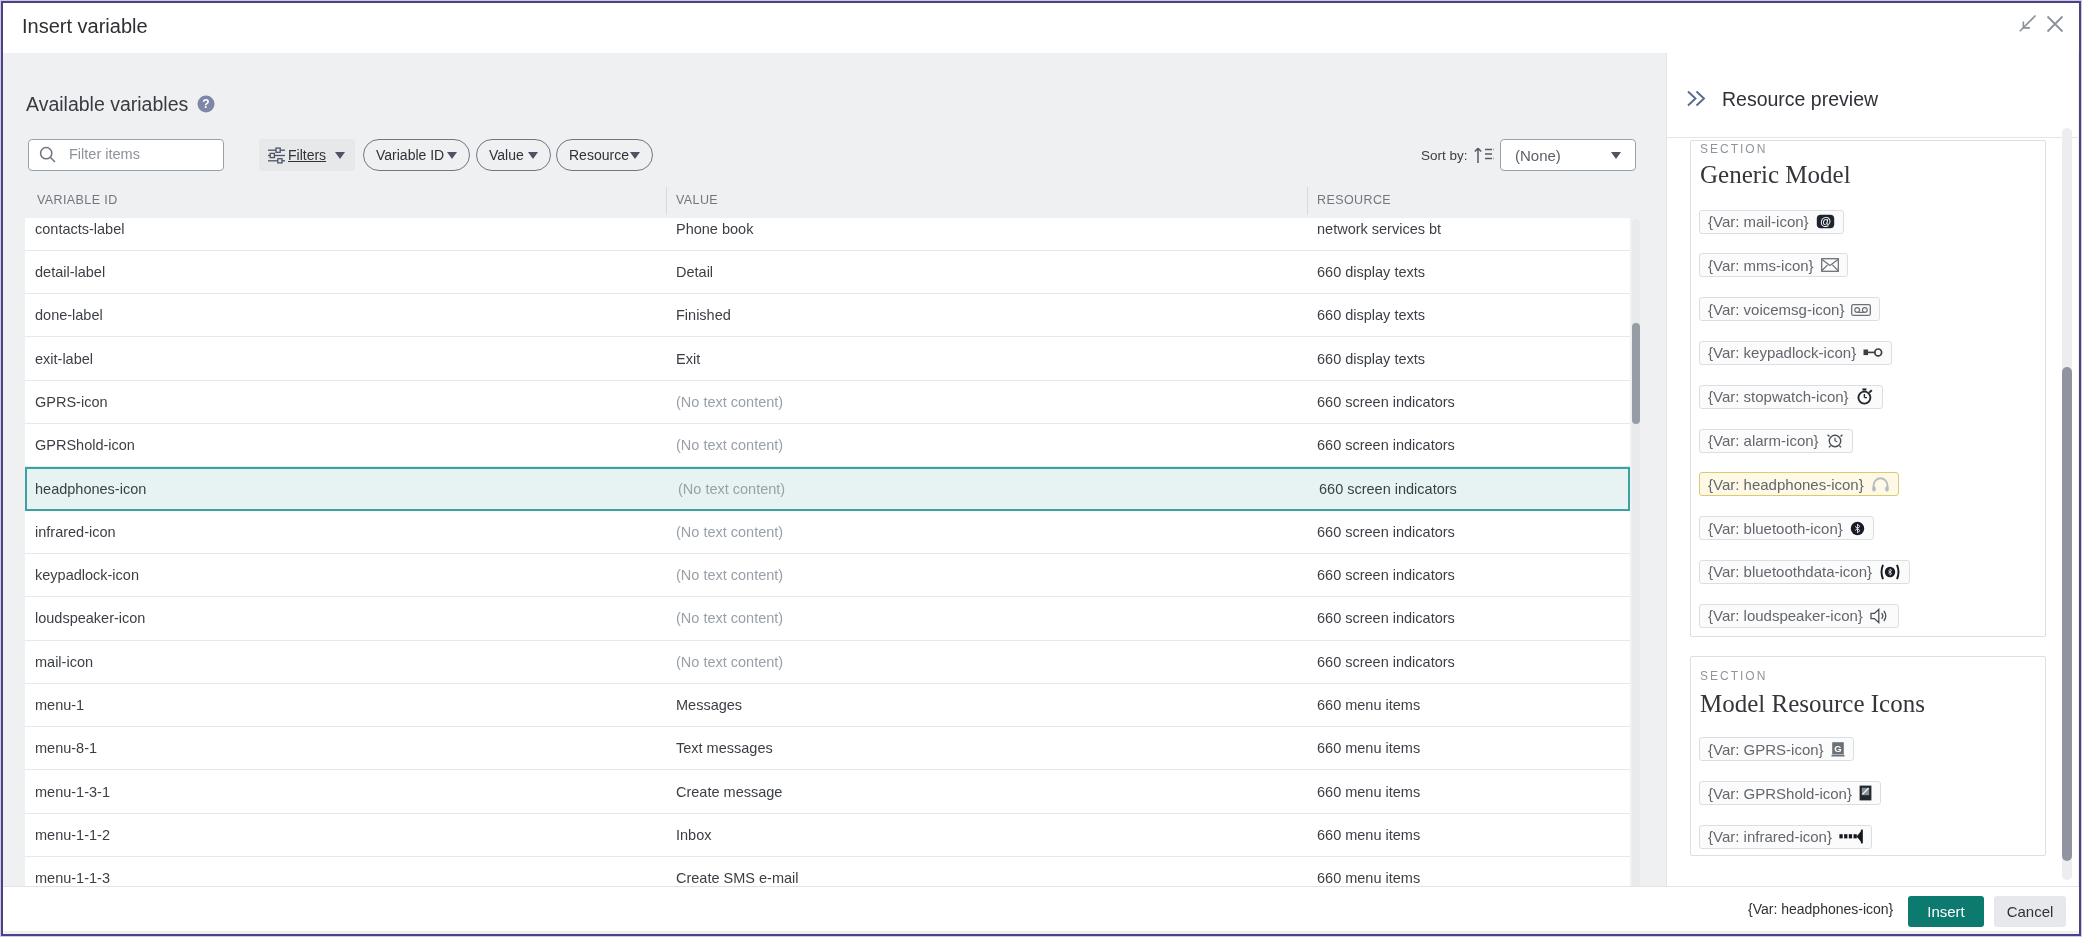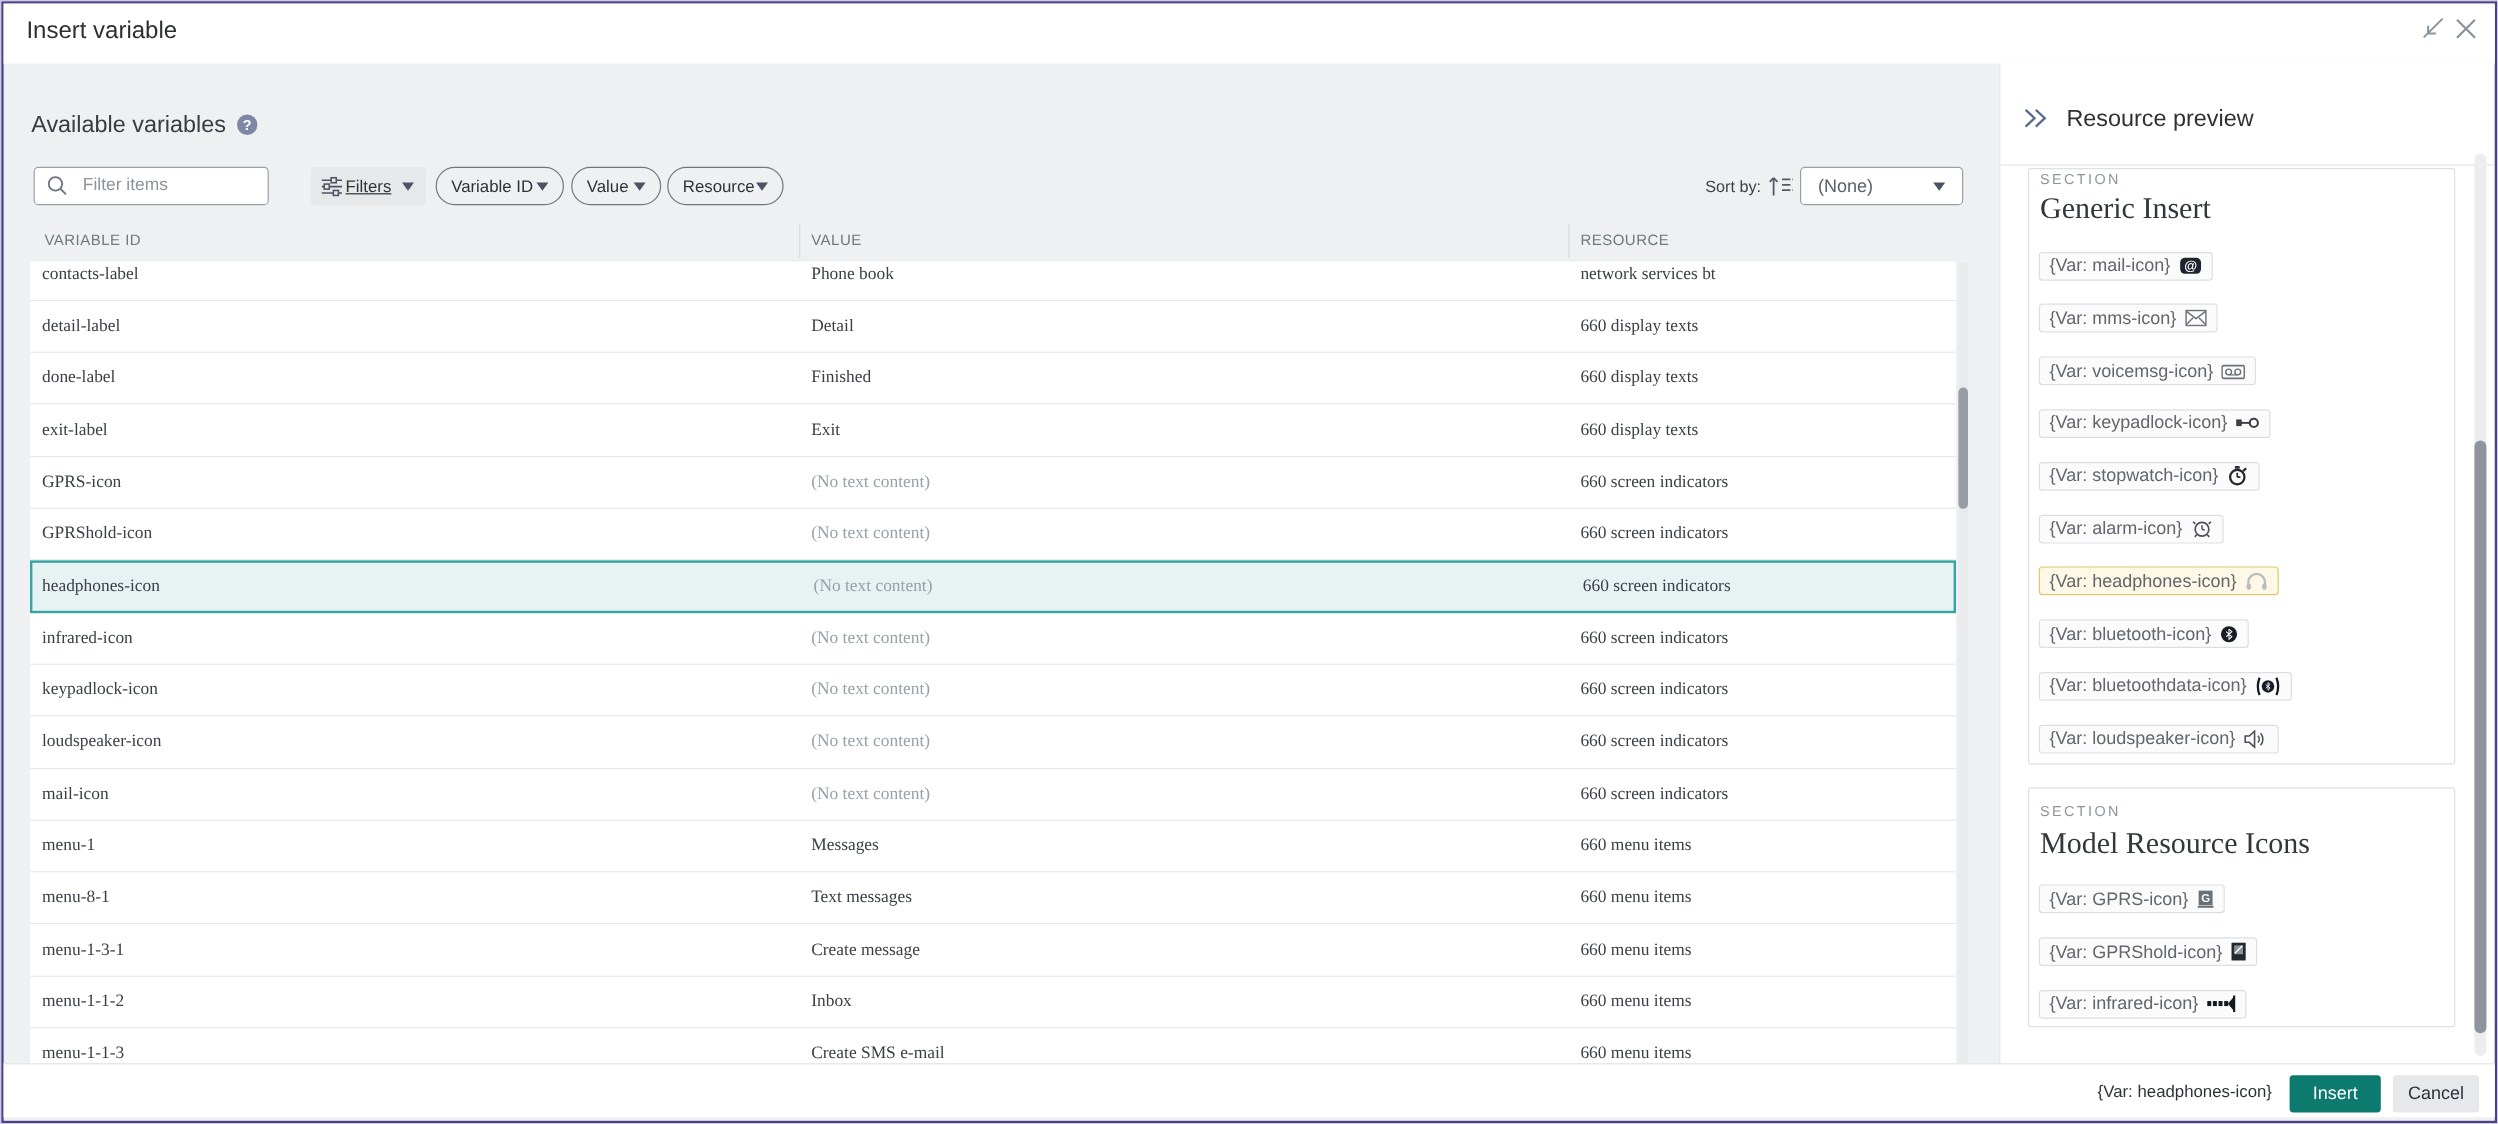--- a/index.html
+++ b/index.html
@@ -13,21 +13,21 @@
 #search span{position:absolute;left:40px;top:6px;color:#8d939b;font-size:14.5px;}
 #filtersbtn{left:259px;width:96px;background:#e6e8ea;border-radius:3px;color:#2f3338;font-size:14px;text-decoration:underline;}
 .pill{border:1px solid #707783;border-radius:16px;font-size:14px;white-space:nowrap;color:#2e3238;}
 .flexmid{display:flex;align-items:center;}
 .caret{width:0;height:0;border-left:5.5px solid transparent;border-right:5.5px solid transparent;border-top:7px solid #4b5364;}
 #sortlbl{left:1421px;top:148px;font-size:13.5px;color:#3c4046;}
 #sortsel{left:1500px;width:136px;background:#fff;border:1px solid #9aa1a9;border-radius:4px;}
 .hdrtxt{top:193px;font-size:12.5px;color:#71767f;letter-spacing:.4px;}
 .vdiv{top:187px;width:1px;height:28px;background:#d8dbde;}
 #tbl{left:25px;top:218px;width:1605px;height:668px;background:#fff;overflow:hidden;}
-.trow{position:relative;height:43.3px;box-sizing:border-box;border-bottom:1px solid #e6e8eb;font-family:Liberation Serif, serif;}
+.trow{position:relative;height:43.3px;box-sizing:border-box;border-bottom:1px solid #e6e8eb;}
 .trow span{position:absolute;top:50%;transform:translateY(-50%);font-size:14.5px;color:#3b3f45;white-space:nowrap;}
 .sel{background:#e7f3f3;border:2px solid #38a3a3;}
 .c1{left:10px;}.c2{left:651px;}.c3{left:1292px;}
 .sel .c1{left:8px;}
 .muted{color:#99a0a8 !important;}
 #tsb-track{left:1632px;top:219px;width:8px;height:668px;background:#e8eaec;border-radius:4px;}
 #tsb-thumb{left:1632px;top:323px;width:8px;height:101px;background:#979da5;border-radius:4px;}
 #rpanel{left:1666px;top:53px;width:412px;height:833px;background:#fff;border-left:1px solid #e4e4e7;box-sizing:border-box;}
 #rphead{left:1722px;top:88px;font-size:19.5px;color:#2e3136;}
 #rpdiv{left:1667px;top:137px;width:411px;height:1px;background:#e4e4e7;}
@@ -182,21 +182,21 @@
 
 <div id="rpanel" class="a"></div>
 <svg class="a" style="left:1685px;top:88px" width="22" height="21" viewBox="0 0 22 21" fill="none" stroke="#5a6a8e" stroke-width="1.9">
     <path d="M3 3.5 L10.5 10.5 L3 17.5"></path>
     <path d="M11.5 3.5 L19 10.5 L11.5 17.5"></path>
   </svg>
 <div id="rphead" class="a">Resource preview</div>
 <div id="rpdiv" class="a"></div>
 <div class="card a" style="top:140px;height:497px;"></div>
 <div class="a sectionlbl" style="top:142px;">SECTION</div>
-<div class="a sectionhd" style="top:161px;">Generic Insert</div>
+<div class="a sectionhd" style="top:161px;">Generic Model</div>
 <div class="card a" style="top:656px;height:200px;"></div>
 <div class="a sectionlbl" style="top:669px;">SECTION</div>
 <div class="a sectionhd" style="top:690px;">Model Resource Icons</div>
 
 <div class="chip a" style="top:209.5px;text-align:right;">{Var: mail-icon}<span style="margin-left:7px;display:inline-flex;align-items:center;">
       <svg width="19" height="15" viewBox="0 0 19 15" style="vertical-align:-3px">
         <rect x="0.8" y="0.8" width="17.4" height="13.4" rx="4" fill="#1e242e"></rect>
         <text x="9.5" y="11.2" font-size="11" font-weight="bold" fill="#fff" text-anchor="middle" font-family="Liberation Sans">@</text>
       </svg>
     </span></div>

